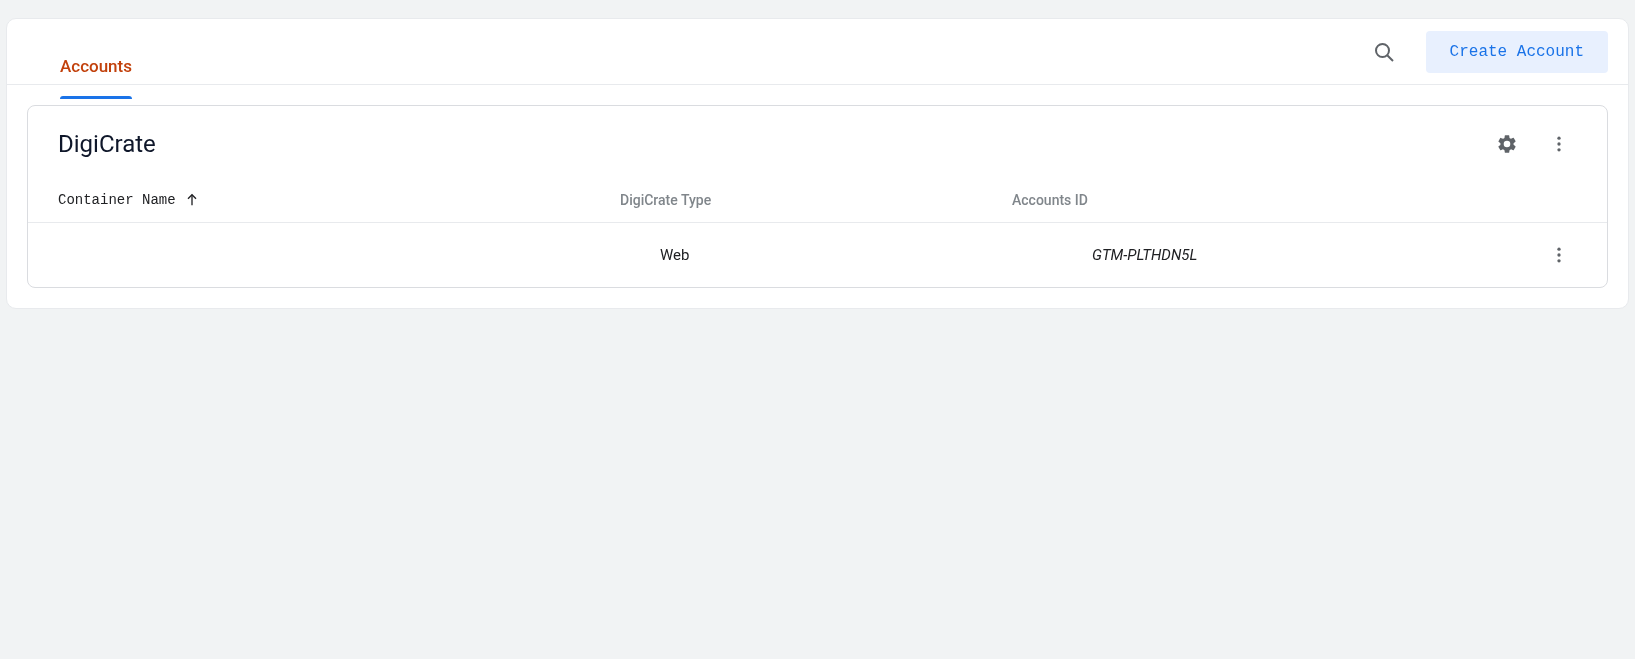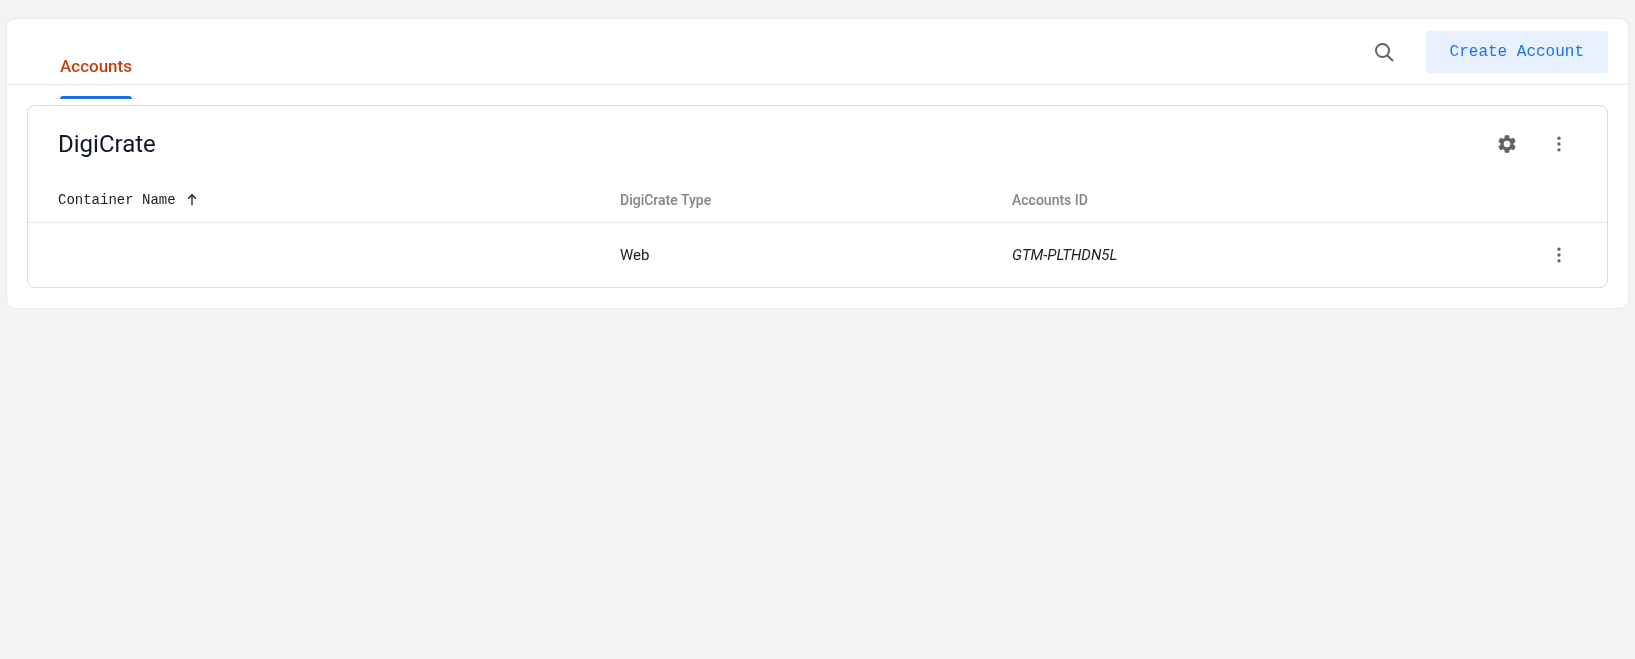--- a/index.html
+++ b/index.html
@@ -142,20 +142,21 @@
     display: flex;
     justify-content: flex-end;
   }
   .table-row {
     display: flex;
     align-items: center;
     padding: 12px 28px 12px 30px;
     font-size: 15px;
     color: #202124;
     min-height: 48px;
+    gap: 40px;
   }
   .row-name {
     flex: 0 0 562px;
     color: #1a73e8;
     cursor: pointer;
   }
   .row-type {
     flex: 0 0 392px;
   }
   .row-id {

